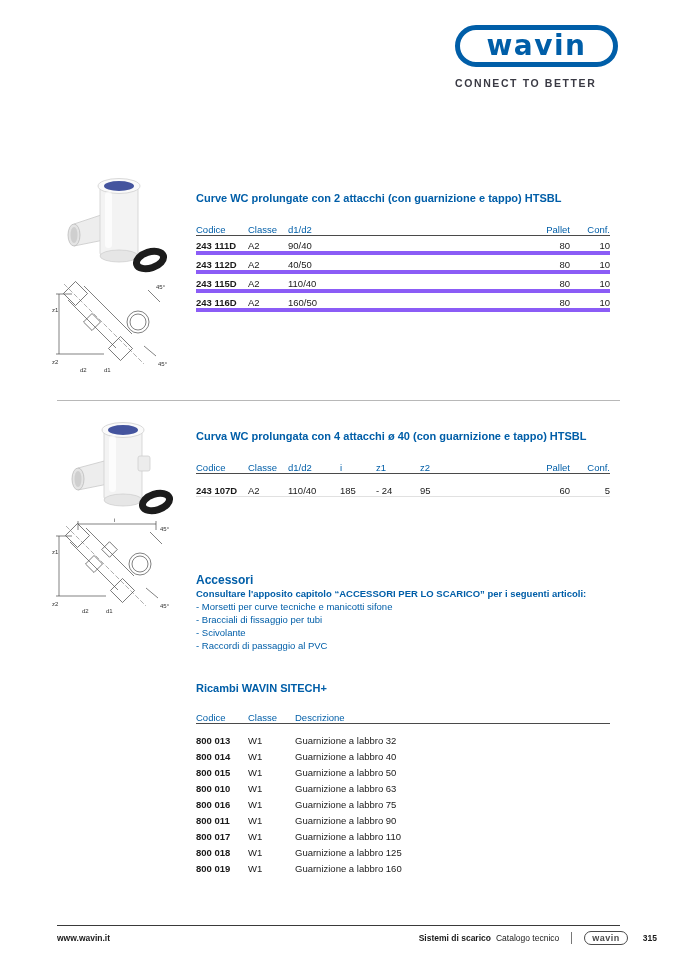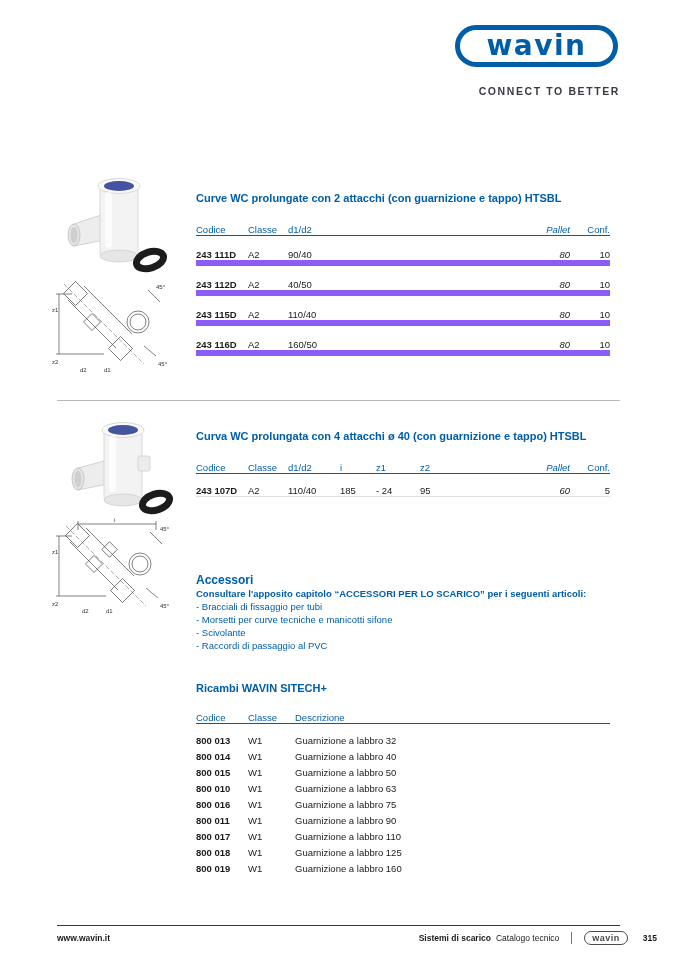--- a/index.html
+++ b/index.html
@@ -15,46 +15,46 @@
   
   .logo-box {
     border:5px solid var(--wavin-blue); border-radius:26px;
     width:163px; height:42px; display:flex; align-items:center; justify-content:center;
   }
   .logo-text {
     color:var(--wavin-blue); font-size:28px; font-weight:bold; letter-spacing:1.5px;
     font-family:"DejaVu Sans", sans-serif; line-height:1;
   }
   .tagline {
-    margin-top:18px; text-align:right; font-size:10.5px; font-weight:bold;
+    margin-top:10px; text-align:left; font-size:10.5px; font-weight:bold;
     color:#3a3a44; letter-spacing:1.6px;
   }
 
   
   .sec-title { font-size:11px; font-weight:bold; color:var(--wavin-blue); }
 
   
   .tbl { font-size:9.5px; }
   .tr { display:flex; align-items:flex-end; }
   .th { color:var(--wavin-blue); height:24px; border-bottom:1px solid #4a4a4a; }
-  .row { height:19px; border-bottom:6px solid #8b5cf6;margin-top:11px; }
+  .row { height:19px; border-bottom:4px solid #8b5cf6; }
   .row2 { height:23px; border-bottom:1px solid #e1e1e1; }
   .row3 { height:16px; }
   .bold { font-weight:bold; }
   .c-cod { width:52px; }
   .c-cls { width:40px; }
   .t1-d  { width:120px; }
   .t2-d  { width:52px; }
   .c-i   { width:36px; }
   .c-z1  { width:44px; }
   .c-z2  { width:60px; }
   .c-cls3{ width:47px; }
   .c-desc{ flex:1; }
   .sp { flex:1; }
-  .c-pal { width:50px; text-align:right;font-style:italic; }
+  .c-pal { width:50px; text-align:right; }
   .c-con { width:40px; text-align:right; }
   .t3-head { border-bottom:1px solid #4a4a4a; height:22px; }
 
   
   .acc { color:var(--wavin-blue); font-size:9.5px; line-height:13px; }
   .acc .acc-title { font-weight:bold; font-size:12px; }
   .acc .acc-intro { font-weight:bold; }
 
   
   .divider { height:0; border-top:1px solid #b8b8b8; }
@@ -246,22 +246,22 @@
       <span class="c-z2">95</span>
       <span class="sp"></span>
       <span class="c-pal">60</span>
       <span class="c-con">5</span>
     </div>
   </div>
 
   <div class="abs acc" style="left:196px; top:574px; width:420px;">
     <div class="acc-title">Accessori</div>
     <div class="acc-intro">Consultare l'apposito capitolo “ACCESSORI PER LO SCARICO” per i seguenti articoli:</div>
+    <div>- Morsetti per curve tecniche e manicotti sifone</div>
     <div>- Bracciali di fissaggio per tubi</div>
-    <div>- Morsetti per curve tecniche e manicotti sifone</div>
     <div>- Scivolante</div>
     <div>- Raccordi di passaggio al PVC</div>
   </div>
 
   <div class="abs sec-title" style="left:196px; top:682px;">Ricambi WAVIN SITECH+</div>
 
   <div class="abs tbl" style="left:196px; top:702px; width:414px;">
     <div class="tr th t3-head">
       <span class="c-cod">Codice</span>
       <span class="c-cls3">Classe</span>

